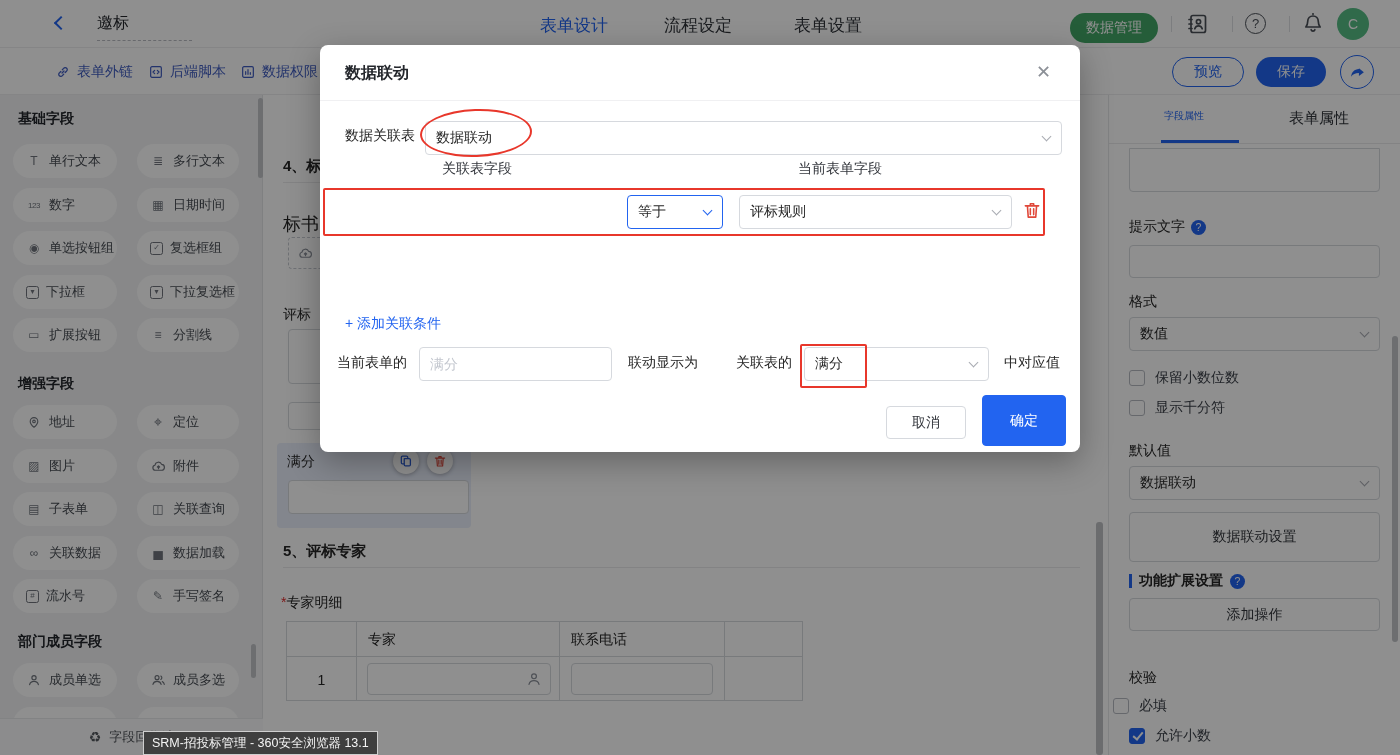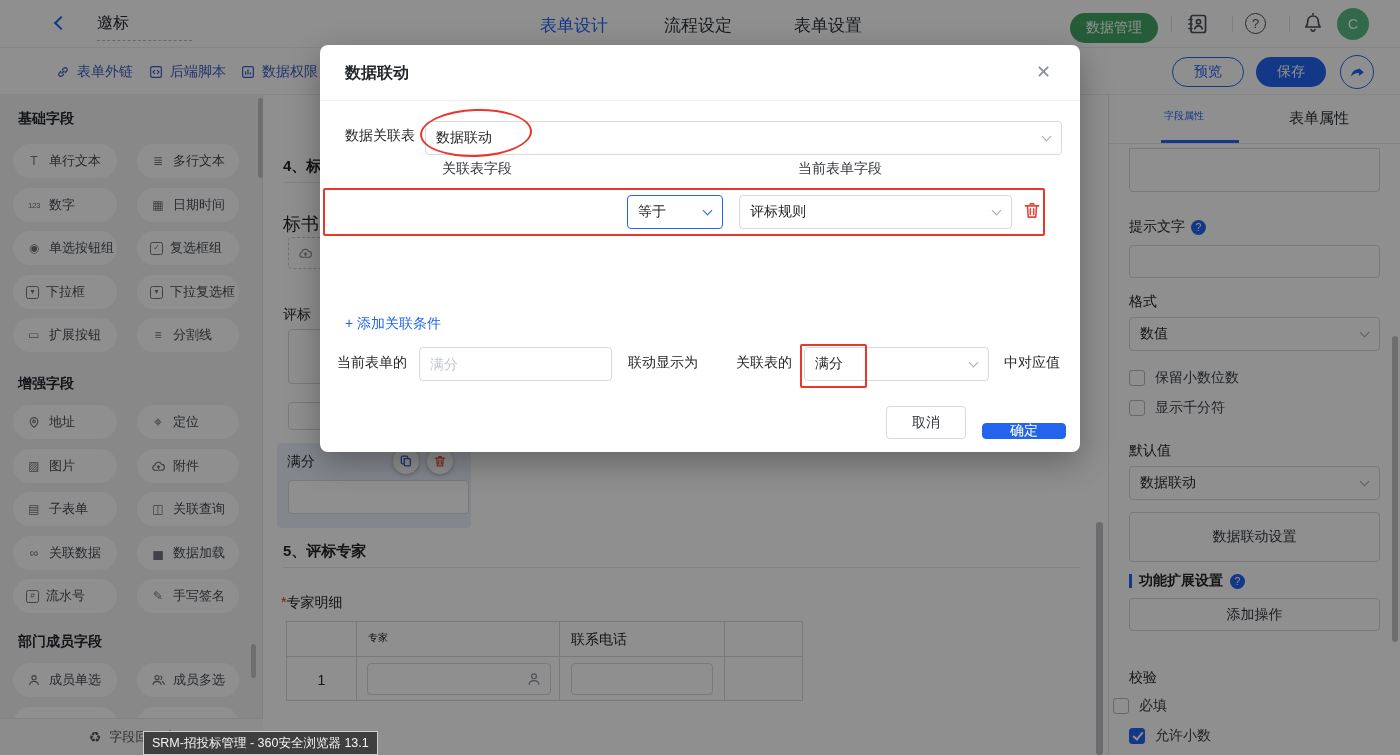--- a/index.html
+++ b/index.html
@@ -298,21 +298,21 @@
 
     <div class="txt" style="left:18px;top:499px;font-size:14px">
       <span style="color:#e02b2b">*</span><span>专家明细</span>
     </div>
 
     <div class="abs" style="left:23px;top:526px;width:517px;height:80px;border:1px solid #d6d9de">
       <div class="abs" style="left:0;top:34px;width:515px;height:1px;background:#d6d9de"></div>
       <div class="abs" style="left:69px;top:0;width:1px;height:78px;background:#d6d9de"></div>
       <div class="abs" style="left:272px;top:0;width:1px;height:78px;background:#d6d9de"></div>
       <div class="abs" style="left:437px;top:0;width:1px;height:78px;background:#d6d9de"></div>
-      <div class="txt" style="left:81px;top:9px;font-size:10px">专家</div>
+      <div class="txt" style="left:81px;top:9px;font-size:14px">专家</div>
       <div class="txt" style="left:284px;top:9px;font-size:14px">联系电话</div>
       <div class="abs" style="left:0;top:50px;width:69px;text-align:center;font-size:14px">1</div>
       <div class="box" style="left:80px;top:41px;width:184px;height:32px">
         <span class="abs" style="right:8px;top:7px">
             <svg width="16" height="16" viewBox="0 0 24 24" fill="none" stroke="#8a8f99" stroke-width="1.8" stroke-linecap="round">
               <circle cx="12" cy="8" r="3.6"></circle>
               <path d="M4.5 20c.9-3.7 3.8-5.6 7.5-5.6s6.6 1.9 7.5 5.6"></path>
             </svg>
           </span>
       </div>
@@ -420,18 +420,18 @@
     <div class="txt" style="left:308px;top:309px;font-size:14px">联动显示为</div>
     <div class="txt" style="left:416px;top:309px;font-size:14px">关联表的</div>
     <div class="sel" style="left:484px;top:302px;width:185px">
       <span>满分</span>
         <span class="chev"></span>
     </div>
     <div class="txt" style="left:684px;top:309px;font-size:14px">中对应值</div>
     <div class="ann" style="left:480px;top:299px;width:67px;height:44px;border-radius:2px"></div>
 
     <div class="btn" style="left:566px;top:361px;width:80px;height:33px">取消</div>
-    <div class="btn primary" style="left:662px;top:378px;width:84px;height:16px">确定</div>
+    <div class="btn primary" style="left:662px;top:350px;width:84px;height:51px">确定</div>
   </div>
 
   <div class="tooltip">SRM-招投标管理 - 360安全浏览器 13.1</div>
 
 </div>
 
 </body></html>

